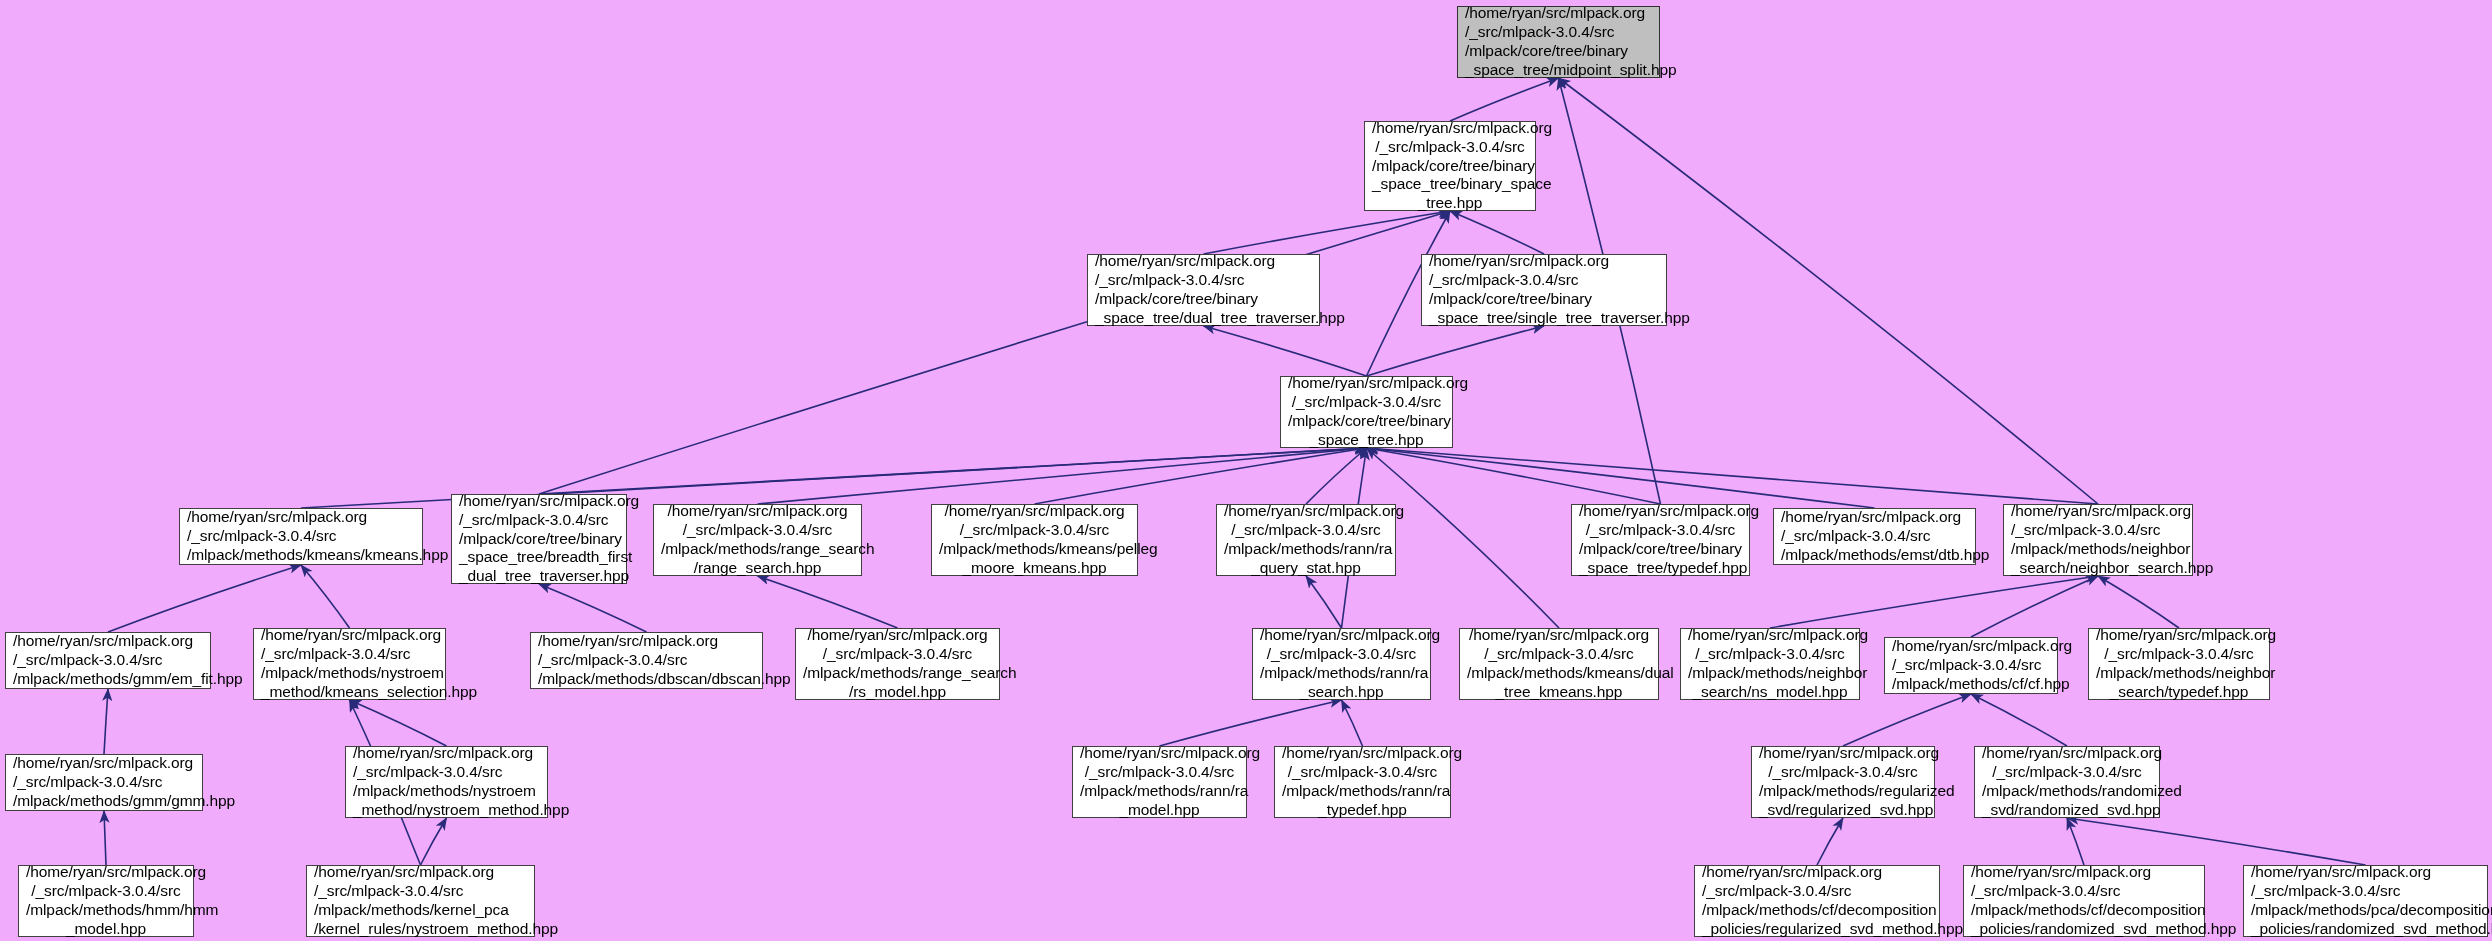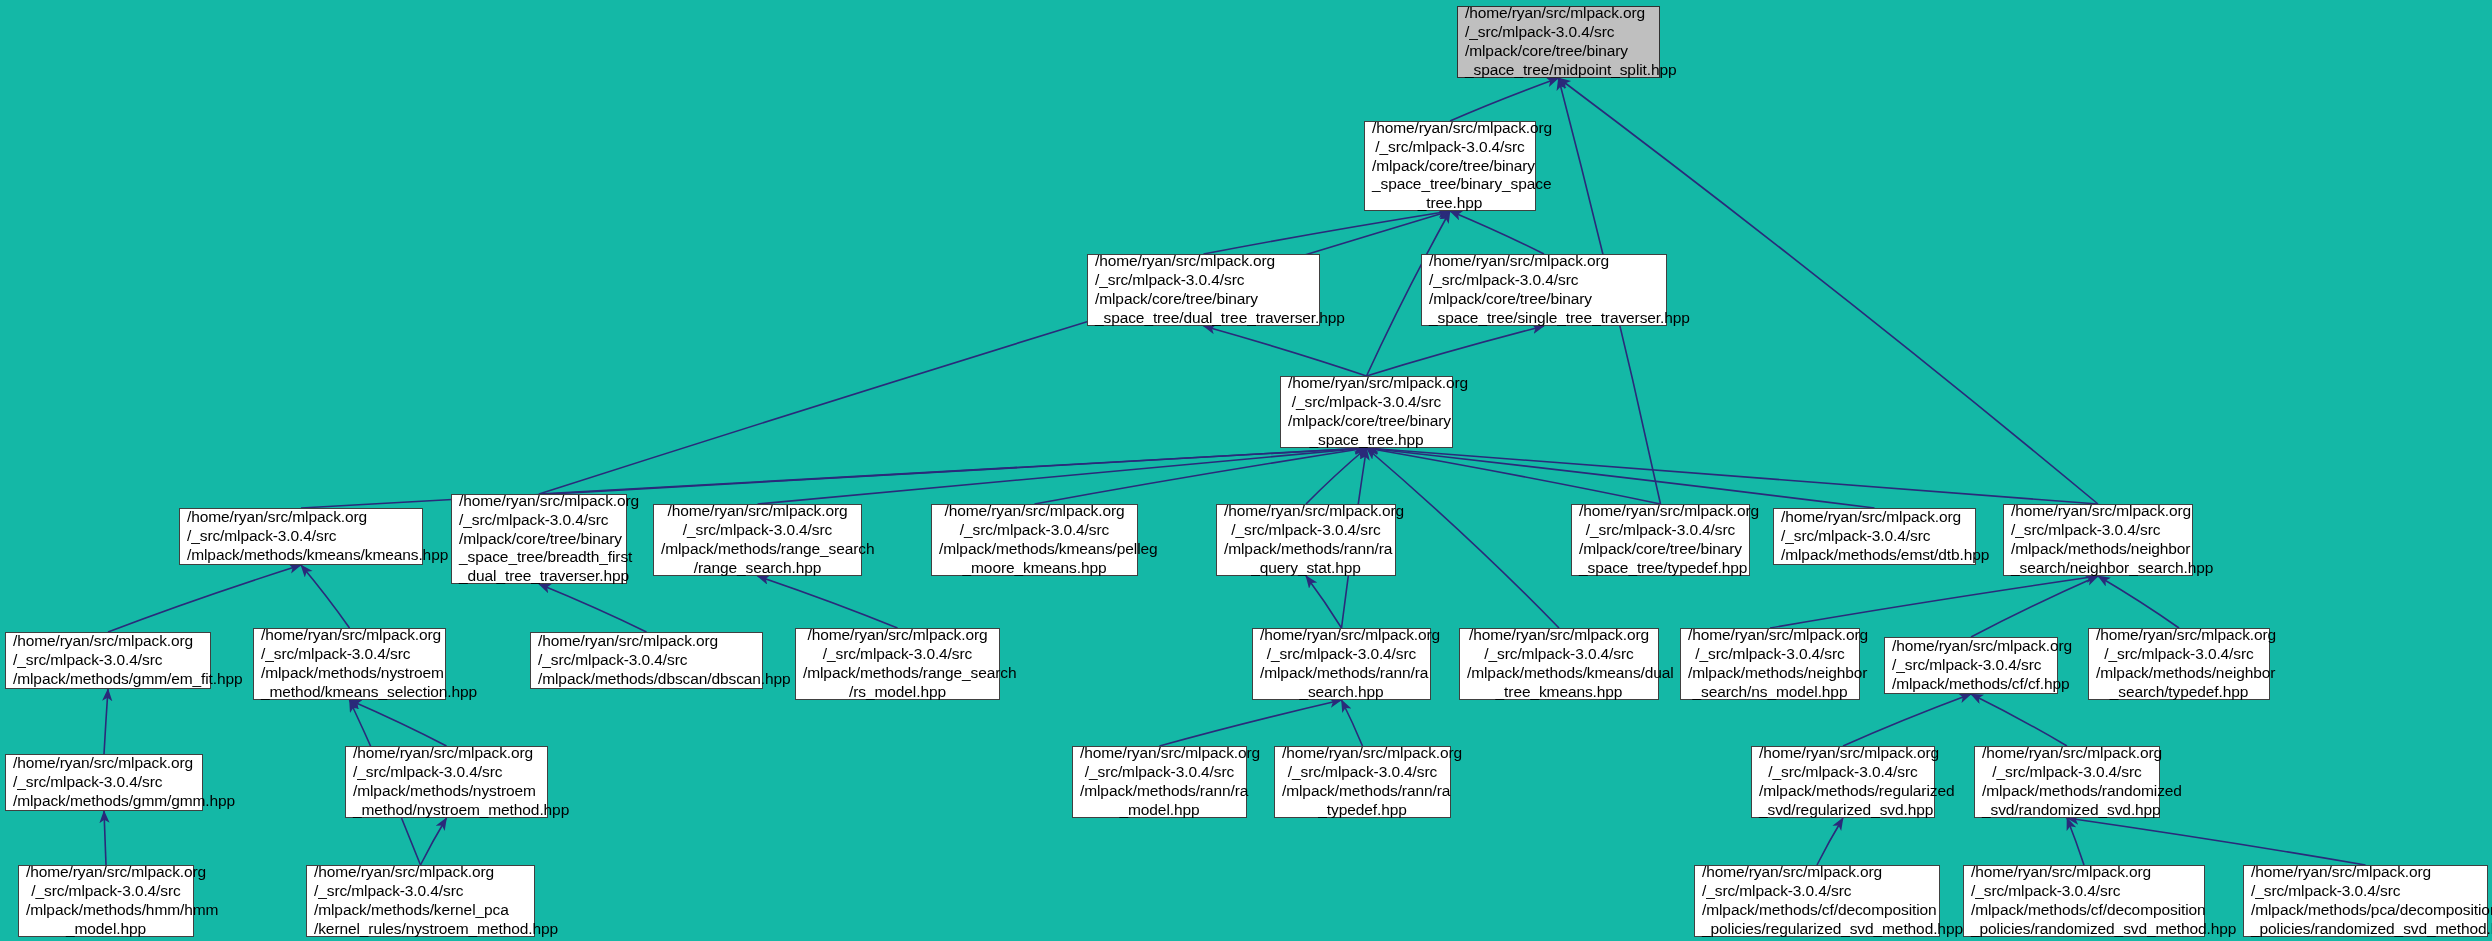--- a/index.html
+++ b/index.html
@@ -4,21 +4,21 @@
 <style>
   html, body {
     margin: 0;
     padding: 0;
     background: #ffffff;
   }
   #graph-root {
     position: relative;
     width: 2492px;
     height: 941px;
-    background: #14b8a6;
+    background: #f0abfc;
     font-family: "Liberation Sans", "DejaVu Sans", sans-serif;
     overflow: hidden;
   }
   #edge-layer {
     position: absolute;
     left: 0;
     top: 0;
     width: 2492px;
     height: 941px;
     pointer-events: none;

